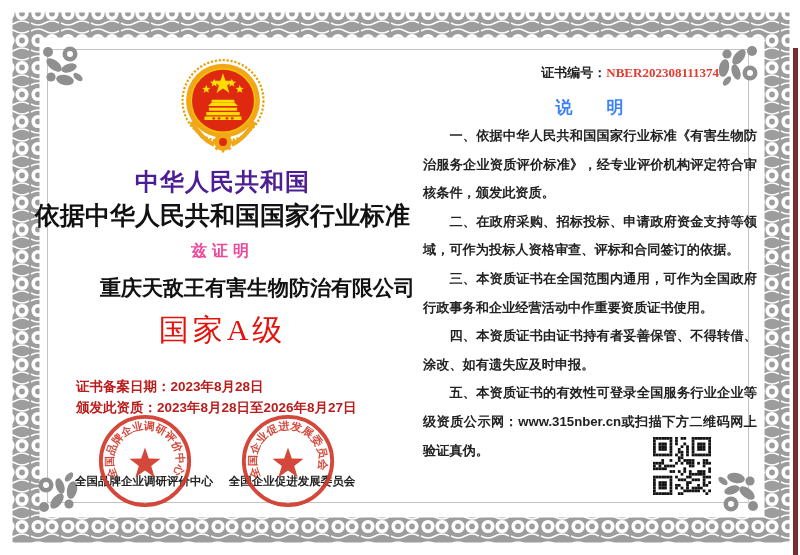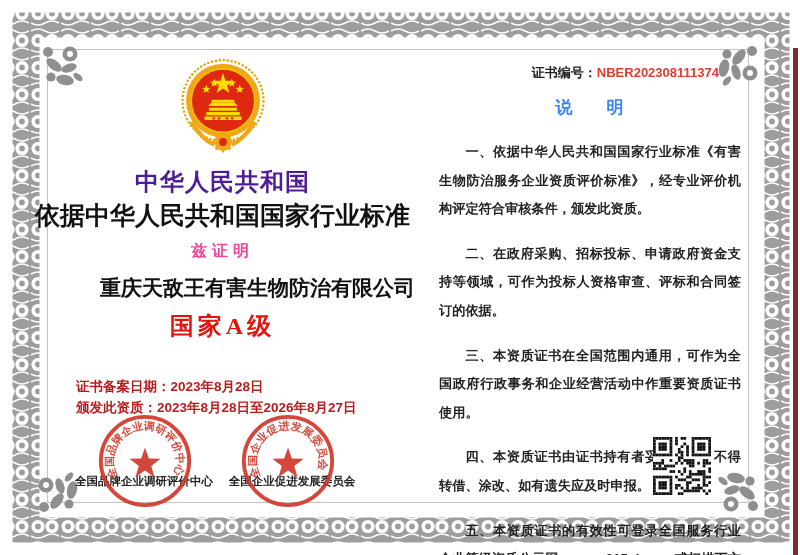--- a/index.html
+++ b/index.html
@@ -31,41 +31,41 @@
   #title-country{left:50px;top:166px;width:345px;text-align:center;
     font-size:24px;font-weight:bold;letter-spacing:1px;color:#4c1d95;}
   #title-cert{left:30px;top:199px;width:385px;text-align:center;
     font-size:25px;font-weight:bold;color:#111;}
   #certify-line{left:50px;top:241px;width:345px;text-align:center;
     font-size:16px;font-weight:bold;letter-spacing:5px;color:#ec4899;}
   #company-name{left:30px;top:274px;width:385px;text-align:right;
     font-size:21px;font-weight:bold;color:#111;}
   #grade{left:50px;top:310px;width:345px;text-align:center;
     font-family:"Liberation Serif","DejaVu Serif",serif;
-    font-size:24px;font-weight:bold;letter-spacing:4px;color:#e3120b;}
+    font-size:30px;font-weight:normal;letter-spacing:4px;color:#e3120b;}
   #dates{left:76px;top:376px;width:330px;font-size:13.5px;font-weight:bold;
     line-height:21px;color:#b91c1c;}
   
   .seal{width:96px;height:96px;opacity:.92;}
   #seal-left{left:97px;top:413px;}
   #seal-right{left:240px;top:413px;}
   .seal-caption{top:474px;font-size:11.5px;font-weight:bold;color:#222;
     text-align:center;white-space:nowrap;}
   #seal-caption-left{left:58px;width:172px;}
   #seal-caption-right{left:206px;width:172px;}
 
   
   #cert-number{left:423px;top:64px;width:296px;text-align:right;
-    font-size:13px;font-weight:bold;color:#222;}
+    font-size:13px;font-weight:bold;color:#222;font-family:Liberation Serif, serif;}
   #cert-number .num{color:#e23b30;}
   #notes-heading{left:423px;top:96px;width:333px;text-align:center;
     font-size:17px;font-weight:bold;color:#3b82f6;}
   #notes{left:423px;top:122px;width:334px;font-size:13.2px;font-weight:bold;
     line-height:28.6px;color:#222;}
-  #notes p{margin:16px;text-indent:2em;text-align:justify;}
+  #notes p{margin:0;text-indent:2em;text-align:justify;}
   #qr{left:653px;top:437px;width:58px;height:58px;}
 </style>
 </head>
 <body>
 
 <div id="cert">
 
   <svg id="frame-svg" class="abs" viewBox="0 0 800 555" xmlns="http://www.w3.org/2000/svg">
     <defs>
       <pattern id="scroll" width="30" height="27" patternUnits="userSpaceOnUse">

